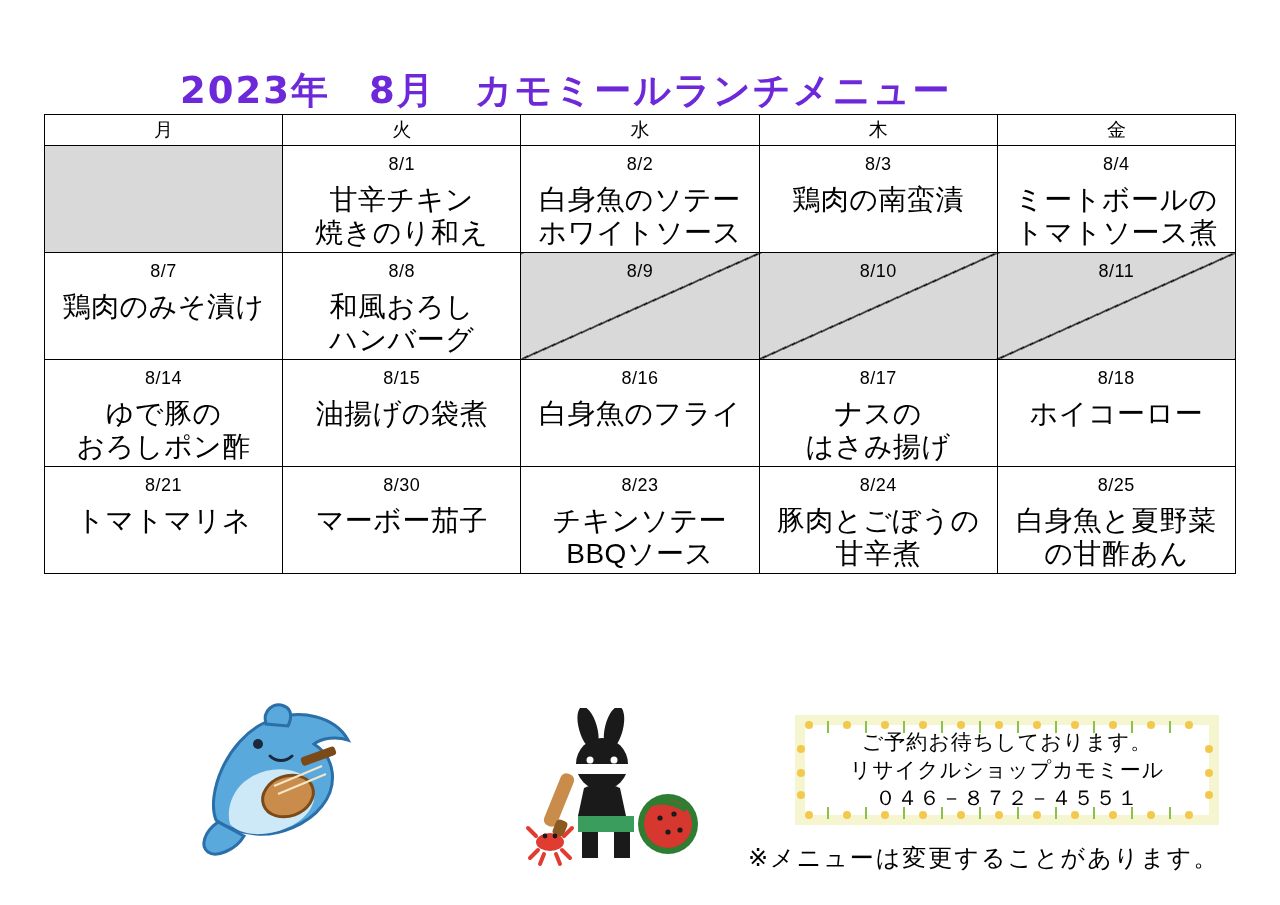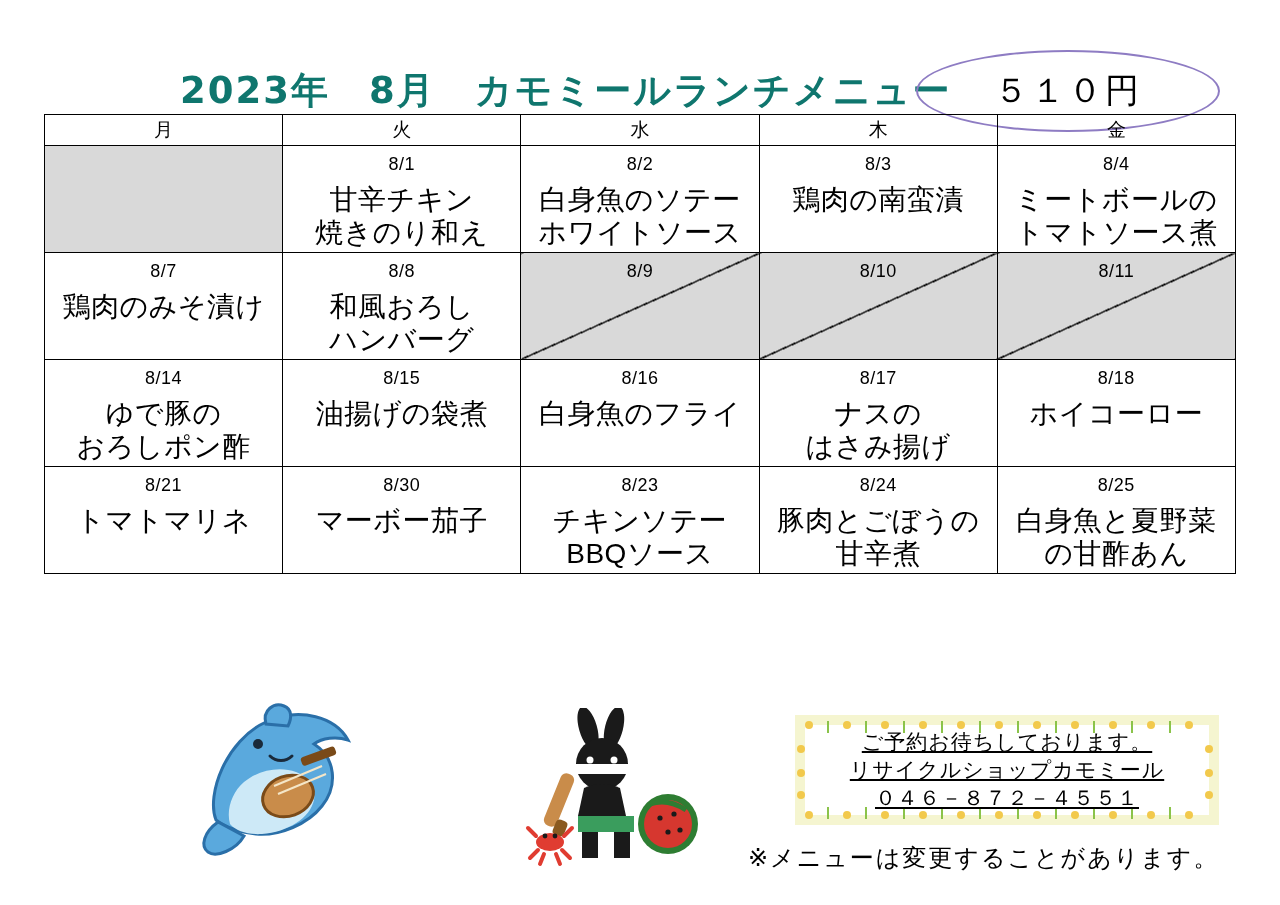--- a/index.html
+++ b/index.html
@@ -23,21 +23,21 @@
     left: 0;
     width: 1280px;
     height: 74px;
   }
   .title {
     position: absolute;
     left: 180px;
     top: 38px;
     font-size: 37px;
     font-weight: bold;
-    color: #0f766e;
+    color: #6d28d9;
     letter-spacing: 2px;
     white-space: nowrap;
     font-family: "DejaVu Sans", "Liberation Sans", sans-serif;
   }
   .price-oval {
     position: absolute;
     left: 916px;
     top: 22px;
     width: 300px;
     height: 78px;
@@ -136,21 +136,20 @@
   
   .notice {
     position: absolute;
     left: 795px;
     top: 25px;
     width: 424px;
     height: 110px;
     border: 10px solid #f5f5d0;
     background: #ffffff;
     box-sizing: border-box;
-    text-decoration: underline;
   }
   .notice-inner {
     position: relative;
     width: 100%;
     height: 100%;
     display: flex;
     flex-direction: column;
     align-items: center;
     justify-content: center;
   }
@@ -167,23 +166,20 @@
     font-size: 24px;
     letter-spacing: 2px;
     white-space: nowrap;
   }
 </style>
 </head>
 <body>
 
 <div class="header">
   <div class="title">2023年　8月　カモミールランチメニュー</div>
-  <div class="price-oval">
-    <span class="price-text">５１０円</span>
-  </div>
 </div>
 
 <table class="calendar" id="calendar-table">
   <thead>
     <tr id="weekday-row">
         <th>月</th>
         <th>火</th>
         <th>水</th>
         <th>木</th>
         <th>金</th>

